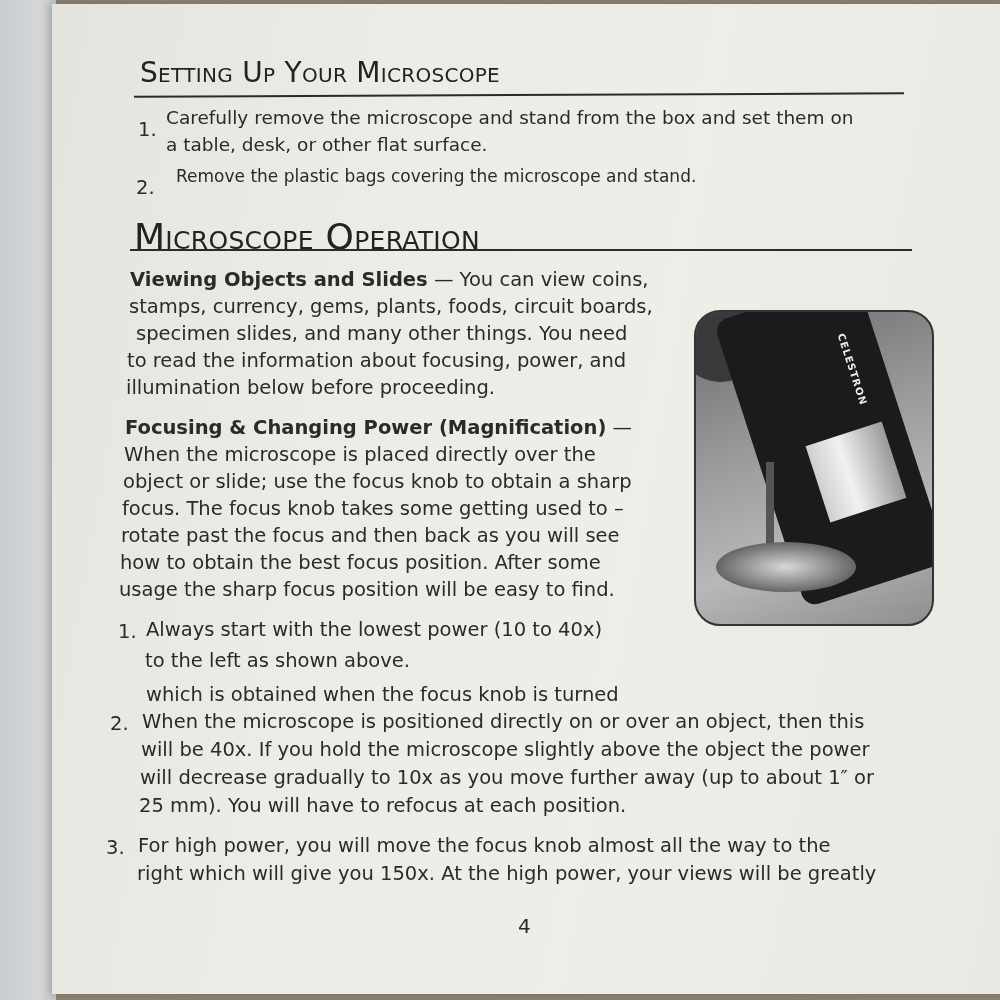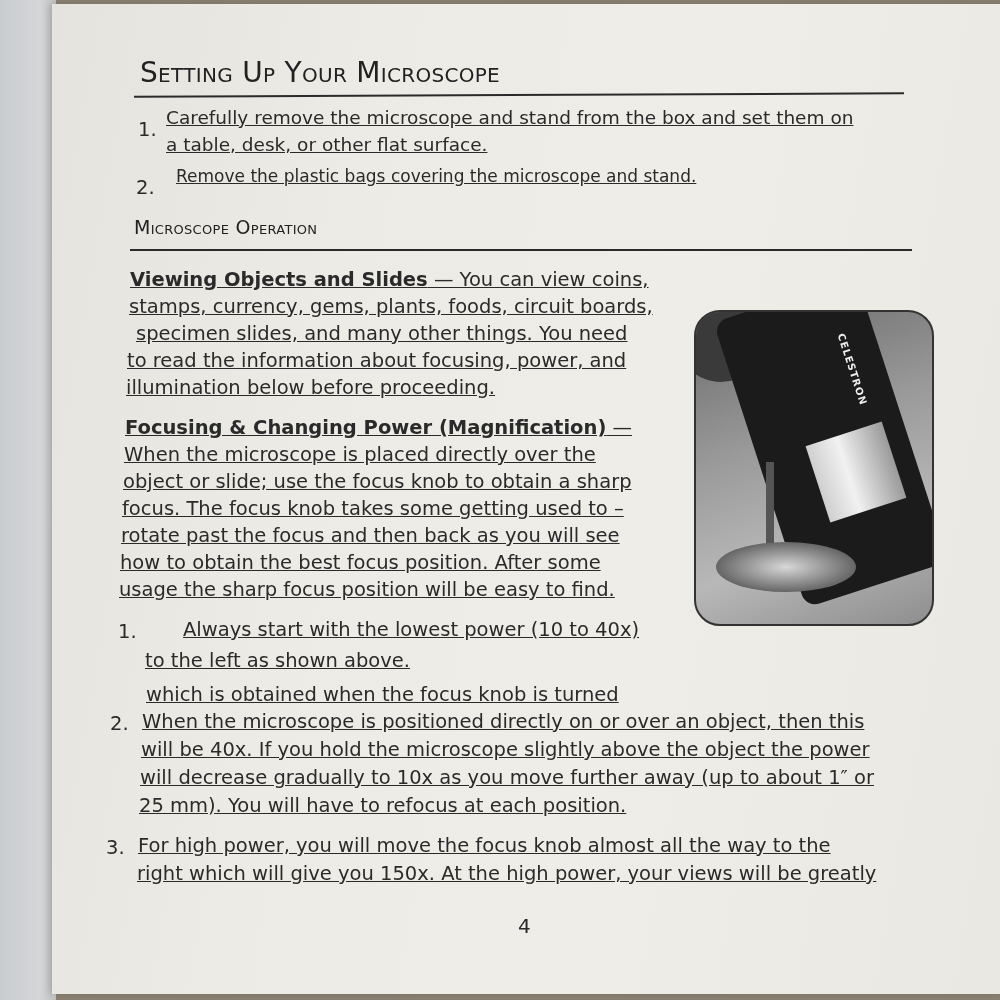--- a/index.html
+++ b/index.html
@@ -18,21 +18,21 @@
       box-shadow: -3px 0 6px rgba(0,0,0,0.15);
     }
     .heading {
       position: absolute; color: #222;
       font-family: "DejaVu Sans", sans-serif; font-weight: normal;
       font-variant: small-caps; letter-spacing: 0.3px;
     }
     .rule { position: absolute; height: 2px; background: #2a2a2a; }
     .txt {
       position: absolute; color: #2a2a2a; font-size: 19.5px; line-height: 27.5px;
-      font-family: "DejaVu Sans", sans-serif; white-space: nowrap; text-decoration: underline;
+      font-family: "DejaVu Sans", sans-serif; white-space: nowrap;
     }
     .bold { font-weight: bold; }
     .num { position: absolute; color: #2a2a2a; font-size: 19.5px; font-family: "DejaVu Sans", sans-serif; }
     .photo {
       position: absolute; left: 694px; top: 310px; width: 236px; height: 312px;
       border-radius: 26px; overflow: hidden; border: 2px solid #333;
       background: linear-gradient(160deg, #6a6a6a 0%, #9a9a9a 40%, #b8b8b8 70%, #8e8e8e 100%);
     }
     .photo .body-dark {
       position: absolute; left: 60px; top: -20px; width: 150px; height: 300px;
@@ -74,21 +74,21 @@
   <div class="heading" style="left:88px; top:52px; font-size:28px;">Setting Up Your Microscope</div>
   <div class="rule" style="left:82px; top:90px; width:770px; transform:rotate(-0.25deg);"></div>
 
   <div class="num" style="left:86px; top:114px;">1.</div>
   <div class="txt" style="left:114px; top:100px; font-size:18.5px;">Carefully remove the microscope and stand from the box and set them on</div>
   <div class="txt" style="left:114px; top:127px; font-size:18.5px;text-align:center;">a table, desk, or other flat surface.</div>
 
   <div class="num" style="left:84px; top:172px;">2.</div>
   <div class="txt" style="left:124px; top:159px; font-size:17px;">Remove the plastic bags covering the microscope and stand.</div>
 
-  <div class="heading" style="left:82px; top:212px; font-size:19px;">Microscope Operation</div>
+  <div class="heading" style="left:82px; top:212px; font-size:36px;">Microscope Operation</div>
   <div class="rule" style="left:78px; top:245px; width:782px;"></div>
 
   <div class="txt" style="left:78px; top:262px;">
     <span class="bold">Viewing Objects and Slides</span><span> — You can view coins,</span>
   </div>
   <div class="txt" style="left:77px; top:289px;">stamps, currency, gems, plants, foods, circuit boards,</div>
   <div class="txt" style="left:76px; top:316px;margin-left:8px;">specimen slides, and many other things. You need</div>
   <div class="txt" style="left:75px; top:343px;">to read the information about focusing, power, and</div>
   <div class="txt" style="left:74px; top:370px;">illumination below before proceeding.</div>
 
@@ -96,21 +96,21 @@
     <span class="bold">Focusing &amp; Changing Power (Magnification)</span><span> —</span>
   </div>
   <div class="txt" style="left:72px; top:437px;">When the microscope is placed directly over the</div>
   <div class="txt" style="left:71px; top:464px;">object or slide; use the focus knob to obtain a sharp</div>
   <div class="txt" style="left:70px; top:491px;">focus. The focus knob takes some getting used to –</div>
   <div class="txt" style="left:69px; top:518px;">rotate past the focus and then back as you will see</div>
   <div class="txt" style="left:68px; top:545px;">how to obtain the best focus position. After some</div>
   <div class="txt" style="left:67px; top:572px;">usage the sharp focus position will be easy to find.</div>
 
   <div class="num" style="left:66px; top:616px;">1.</div>
-  <div class="txt" style="left:94px; top:612px;margin-left:37px;">Always start with the lowest power (10 to 40x)</div>
+  <div class="txt" style="left:94px; top:612px;">Always start with the lowest power (10 to 40x)</div>
   <div class="txt" style="left:94px; top:640px;margin-top:37px;">which is obtained when the focus knob is turned</div>
   <div class="txt" style="left:93px; top:643px;">to the left as shown above.</div>
 
   <div class="num" style="left:58px; top:708px;">2.</div>
   <div class="txt" style="left:90px; top:704px;">When the microscope is positioned directly on or over an object, then this</div>
   <div class="txt" style="left:89px; top:732px;">will be 40x. If you hold the microscope slightly above the object the power</div>
   <div class="txt" style="left:88px; top:760px;">will decrease gradually to 10x as you move further away (up to about 1″ or</div>
   <div class="txt" style="left:87px; top:788px;">25 mm). You will have to refocus at each position.</div>
 
   <div class="num" style="left:54px; top:832px;">3.</div>

